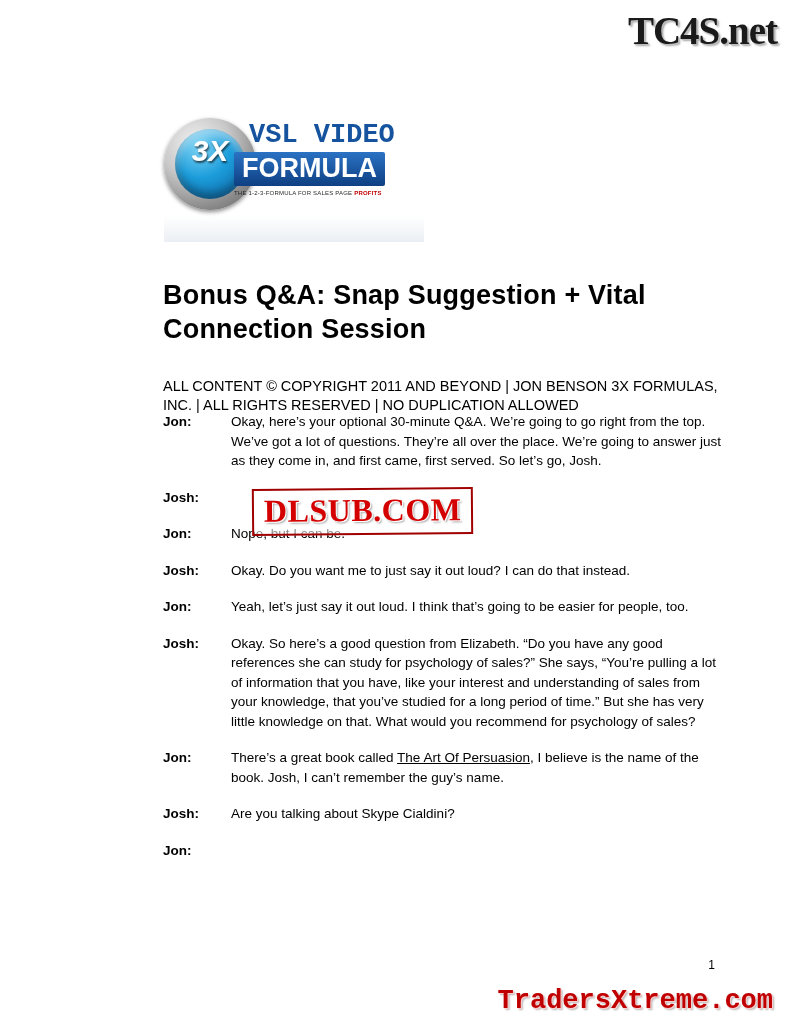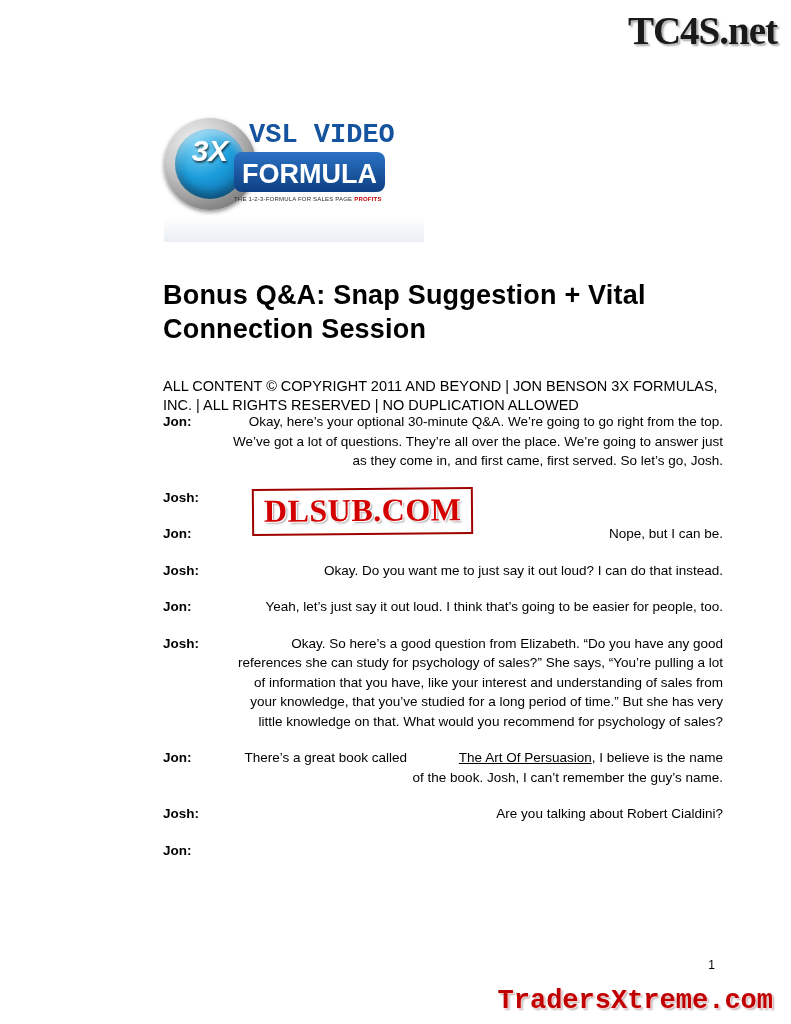--- a/index.html
+++ b/index.html
@@ -81,27 +81,27 @@
     font-weight: bold;
     font-size: 27px;
     letter-spacing: 0px;
     color: #15539e;
     line-height: 30px;
     margin-left: 15px;
   }
   .logo-formula {
     display: inline-block;
     margin-top: 2px;
-    padding: 9px 8px 4px 8px;
+    padding: 3px 8px 4px 8px;
     background: linear-gradient(#2b72c4, #0e3f82);
     color: #ffffff;
     font-weight: bold;
     font-size: 27px;
     line-height: 27px;
-    border-radius: 8px;
+    border-radius: 2px;
   }
   .logo-tag {
     margin-top: 4px;
     font-size: 6px;
     color: #2a2a2a;
     letter-spacing: 0.2px;
   }
   .logo-tag .red { color: #c00000; font-weight: bold; }
   .logo-reflect {
     position: absolute;
@@ -156,23 +156,23 @@
     font-weight: bold;
     font-size: 13.5px;
     line-height: 19.5px;
     color: #000000;
   }
   .qa-text {
     flex: 1 1 auto;
     font-size: 13.5px;
     line-height: 19.5px;
     color: #000000;
-    text-align: right;
-  }
-  .qa-text u { text-decoration: underline; margin-left: 48px; }
+    text-align: left;
+  }
+  .qa-text u { text-decoration: underline; }
 
   
   .center-watermark {
     position: absolute;
     left: 252px;
     top: 488px;
     font-family: "Liberation Serif", serif;
     font-weight: bold;
     font-size: 32px;
     letter-spacing: 0.5px;
@@ -250,21 +250,21 @@
   <div class="qa-row">
     <div class="qa-speaker">Josh:</div>
     <div class="qa-text">Okay.  So here’s a good question from Elizabeth.  “Do you have any good references she can study for psychology of sales?”  She says, “You’re pulling a lot of information that you have, like your interest and understanding of sales from your knowledge, that you’ve studied for a long period of time.”  But she has very little knowledge on that.  What would you recommend for psychology of sales?</div>
   </div>
   <div class="qa-row">
     <div class="qa-speaker">Jon:</div>
     <div class="qa-text"><span>There’s a great book called </span><u>The Art Of Persuasion</u><span>, I believe is the name of the book.  Josh, I can’t remember the guy’s name.</span></div>
   </div>
   <div class="qa-row">
     <div class="qa-speaker">Josh:</div>
-    <div class="qa-text">Are you talking about Robert Cialdini?</div>
+    <div class="qa-text">Are you talking about Skype Cialdini?</div>
   </div>
   <div class="qa-row">
     <div class="qa-speaker">Jon:</div>
   </div>
 </div>
 
 <div class="center-watermark">DLSUB.COM</div>
 
 <div class="page-number">1</div>
 <div class="bottom-watermark">TradersXtreme.com</div>

